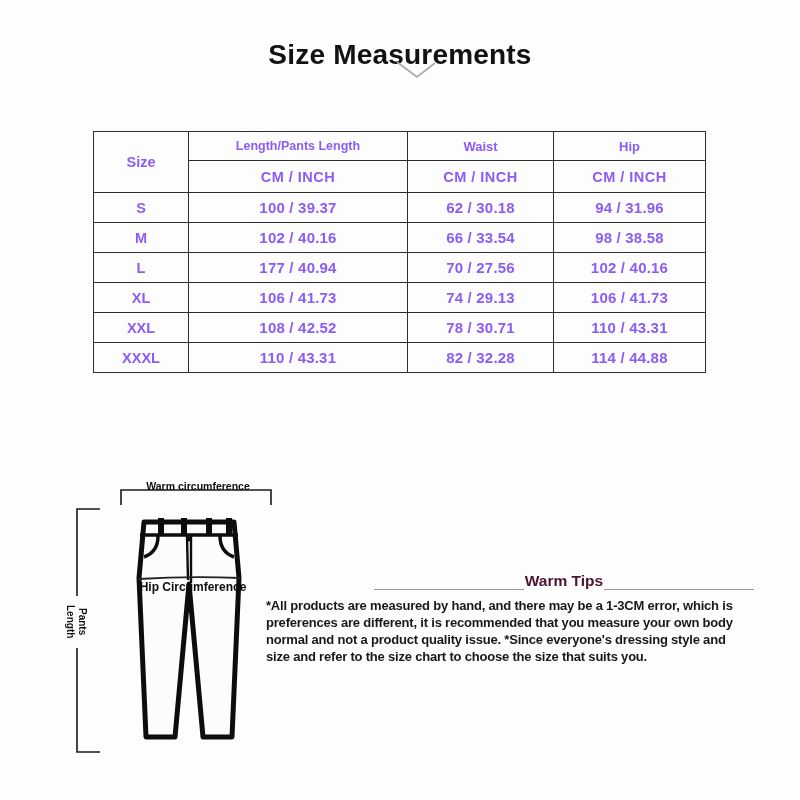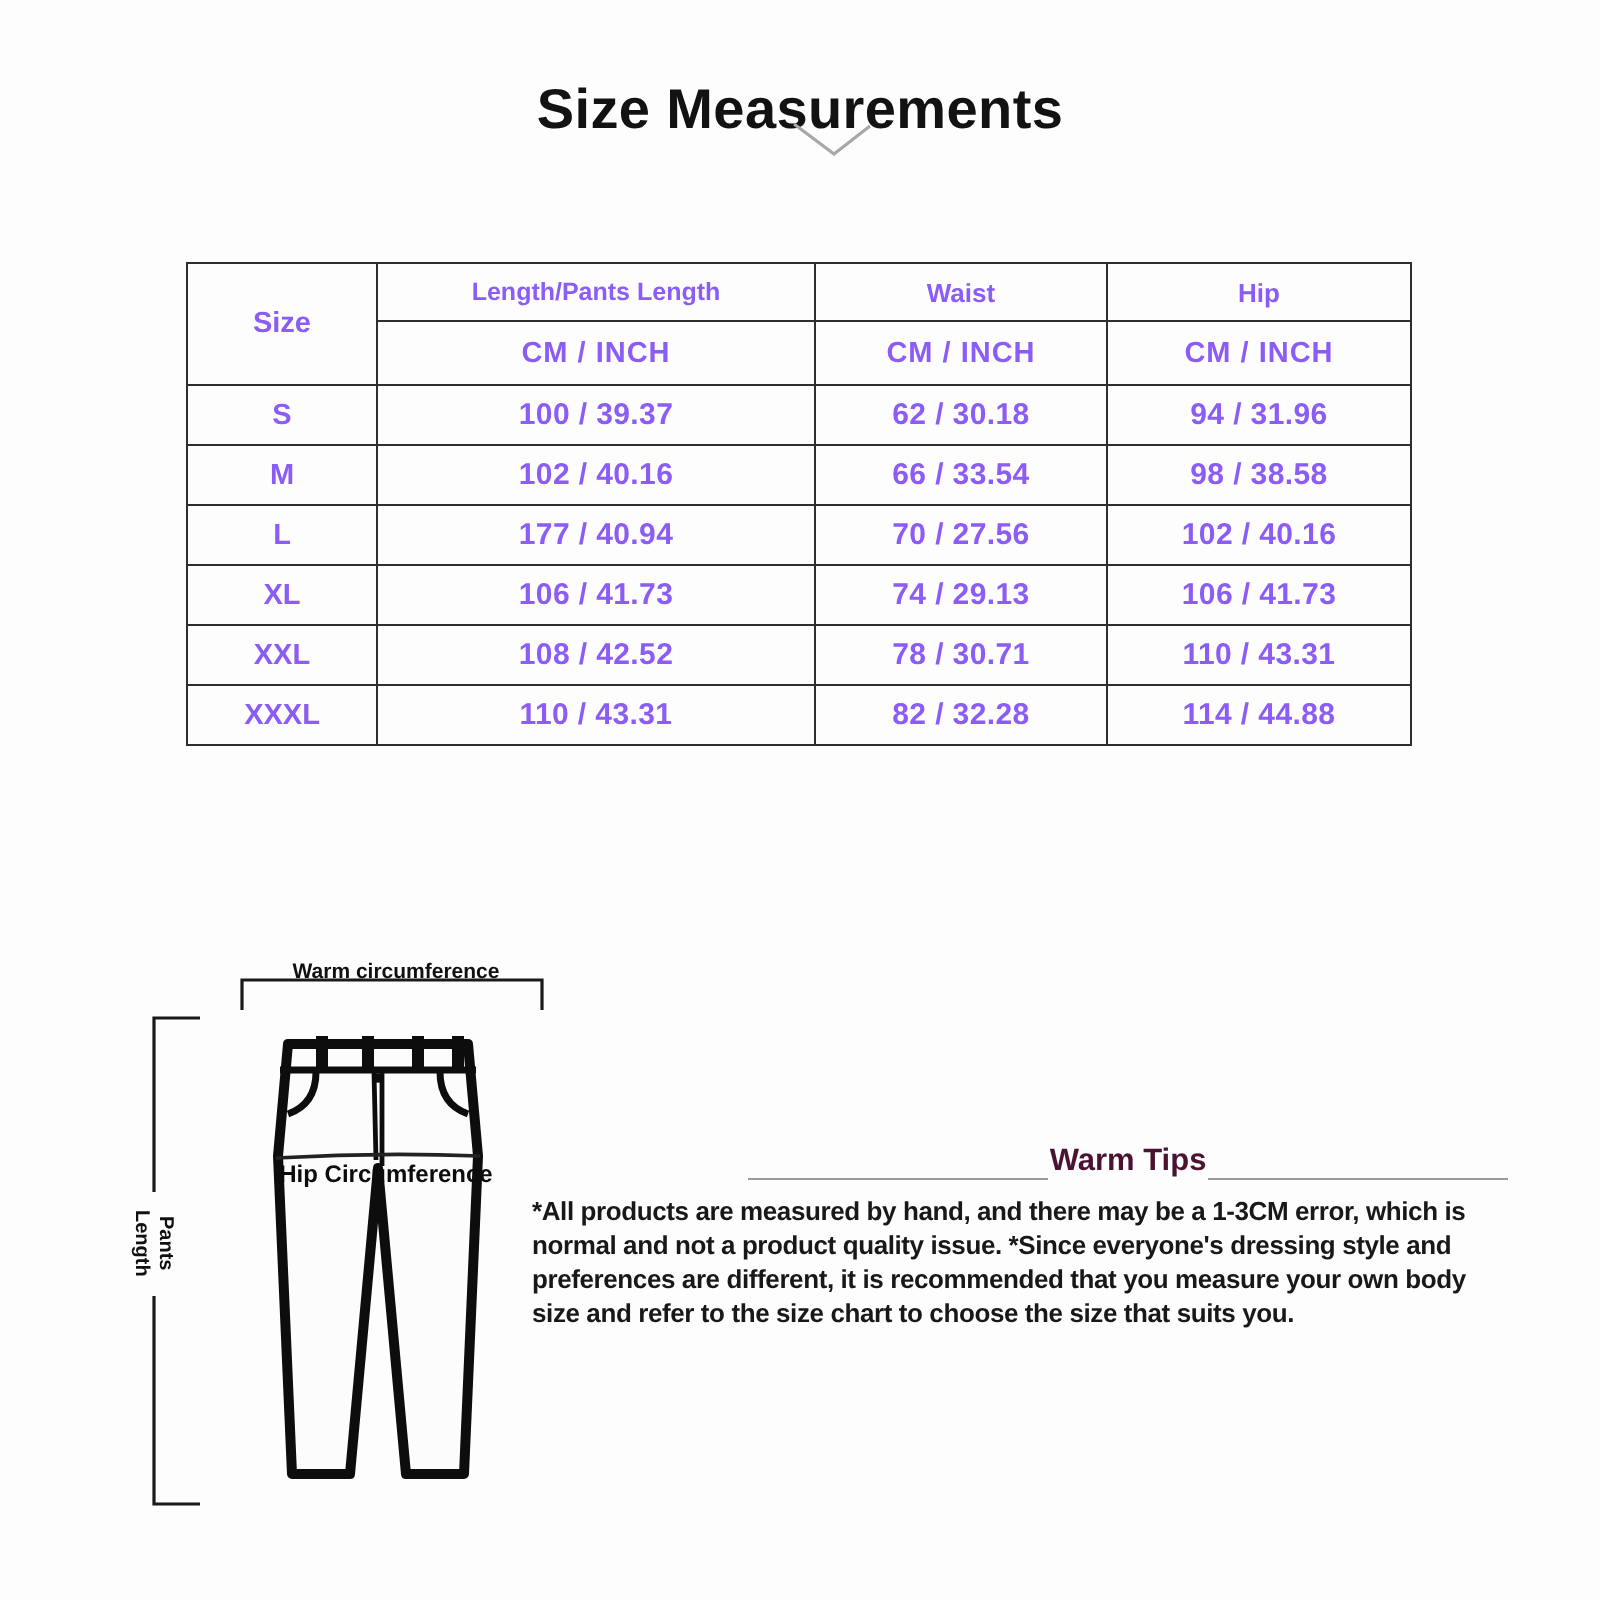--- a/index.html
+++ b/index.html
@@ -132,16 +132,16 @@
 </svg>
 <div class="abs hip-label">Hip Circumference</div>
 
 <div class="abs tips-heading-row">
   <div class="rule"></div>
   <div class="tips-heading">Warm Tips</div>
   <div class="rule"></div>
 </div>
 <div class="abs tips-body">
   <div>*All products are measured by hand, and there may be a 1-3CM error, which is</div>
+  <div>preferences are different, it is recommended that you measure your own body</div>
   <div>normal and not a product quality issue. *Since everyone's dressing style and</div>
-  <div>preferences are different, it is recommended that you measure your own body</div>
   <div>size and refer to the size chart to choose the size that suits you.</div>
 </div>
 
 </body></html>

